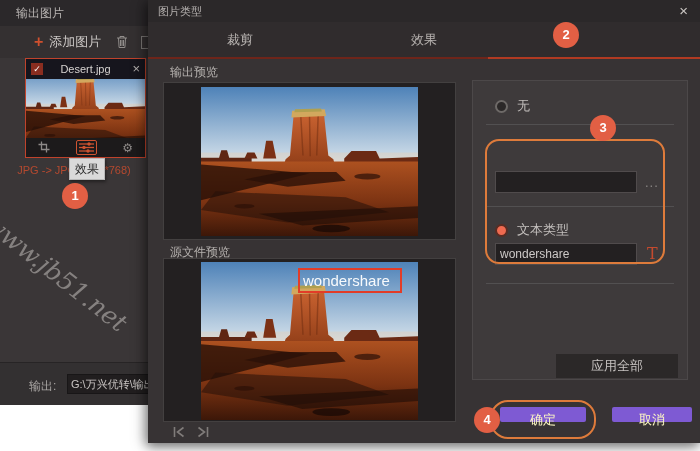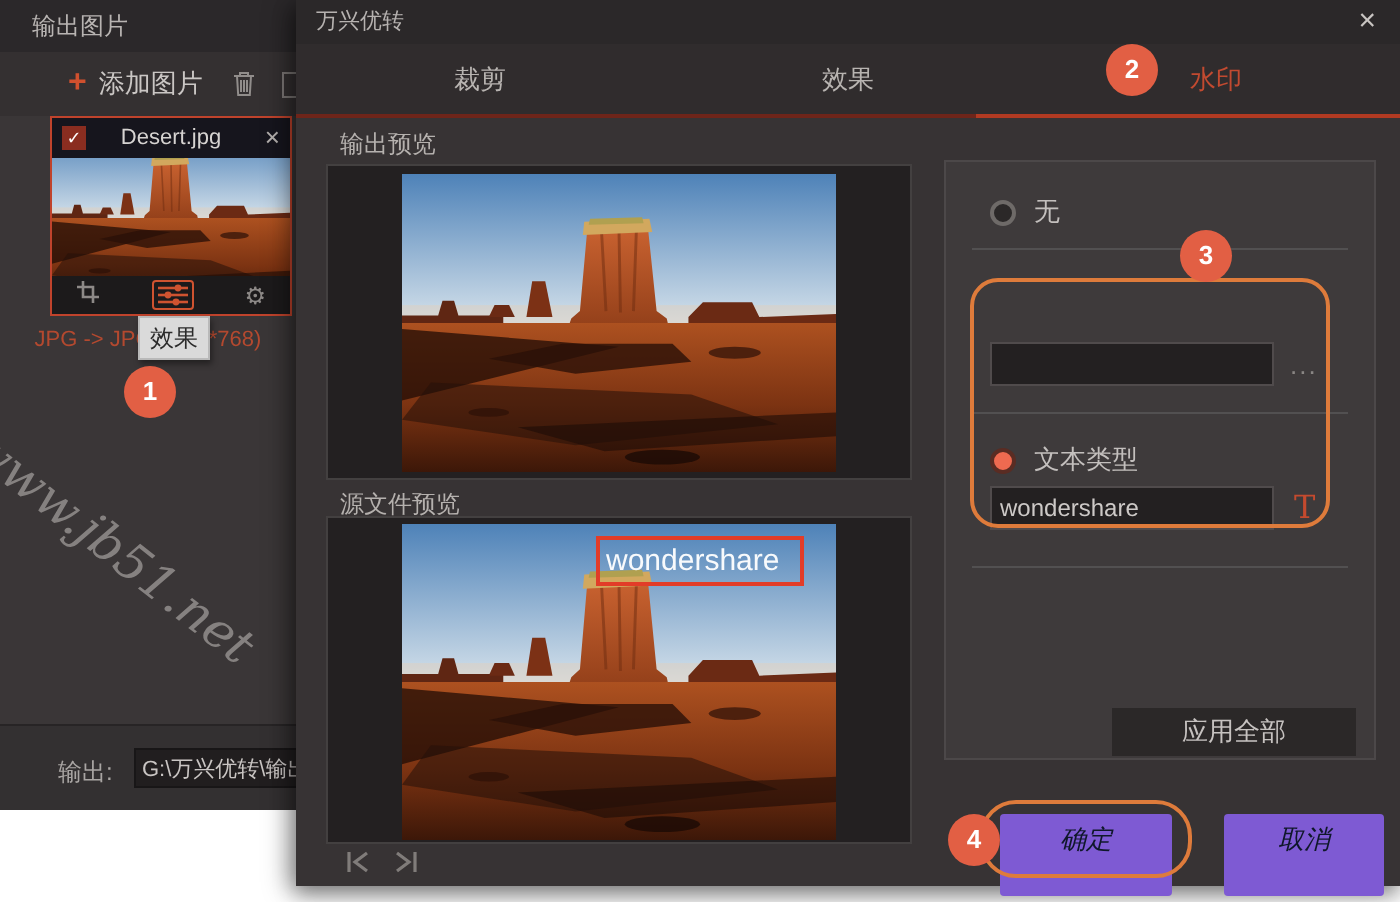--- a/index.html
+++ b/index.html
@@ -56,21 +56,21 @@
   .radio-row { position:absolute; left:22px; display:flex; align-items:center; gap:9px; }
   .radio { width:13px; height:13px; border-radius:50%; background:#2b2828; border:2px solid #6e6a68; }
   .radio.selected { background:#ee6a50; border:2px solid #5a2c23; }
   .radio-label { color:#c3bfbd; font-size:13px; }
   .opts-divider { position:absolute; left:13px; width:188px; height:1px; background:#525051; }
   .opt-input { position:absolute; left:22px; width:142px; height:22px; background:#232021; border:1px solid #504b4c; color:#cdc9c7; font-size:12px; padding:0 4px; font-family:"Liberation Sans", sans-serif; }
   .browse-btn { position:absolute; left:172px; color:#8a8684; font-size:13px; letter-spacing:1px; }
   .text-tool-btn { position:absolute; left:174px; color:#c44a2e; font-family:"DejaVu Serif", serif; font-size:16px; }
   .apply-all-btn { position:absolute; left:83px; top:273px; width:122px; height:24px; background:#2b2828; color:#c6c2c0; font-size:13px; text-align:center; line-height:24px; }
 
-  .dlg-btn { position:absolute; top:407px; height:41px; background:#7e5ad3; color:#0f172a; font-size:13px; text-align:center; line-height:25px; border-radius:2px;font-style:italic; }
+  .dlg-btn { position:absolute; top:407px; height:15px; background:#7e5ad3; color:#fef9c3; font-size:13px; text-align:center; line-height:25px; border-radius:2px; }
   .ok-btn { left:352px; width:86px; }
   .cancel-btn { left:464px; width:80px; }
 
   
   .step-circle { position:absolute; width:26px; height:26px; border-radius:50%; background:#e25f44; color:#fff; font-size:13px; font-weight:bold; text-align:center; line-height:26px; z-index:5; }
   .anno-rect { position:absolute; border:2px solid #de7b3b; border-radius:14px; z-index:4; }
 </style>
 </head>
 <body>
 
@@ -172,28 +172,27 @@
     <div class="site-watermark">www.jb51.net</div>
 
     <div class="lp-output-strip">
       <span class="lp-output-label">输出:</span>
       <input class="lp-output-input" value="G:\万兴优转\输出图片" style="">
     </div>
   </div>
 
   <div class="dialog">
     <div class="dlg-header">
-      <span class="dlg-title">万兴优转</span>
+      <span class="dlg-title">图片类型</span>
       <span class="dlg-close">×</span>
     </div>
 
     <div class="dlg-tabs">
       <div class="dlg-tab">裁剪</div>
       <div class="dlg-tab">效果</div>
-      <div class="dlg-tab active">水印</div>
     </div>
     <div class="tab-underline"></div>
     <div class="tab-underline-active"></div>
     <div class="step-circle" style="left:405px;top:22px">2</div>
 
     <div class="preview-label" style="left:22px;top:64px">输出预览</div>
     <div class="preview-box" style="top:82px;height:158px">
       <svg class="desert-svg" style="left:37px;top:4px;width:217px;height:149px" viewBox="0 0 300 200" preserveAspectRatio="none">
           <use href="#desertScene"></use>
         </svg>

